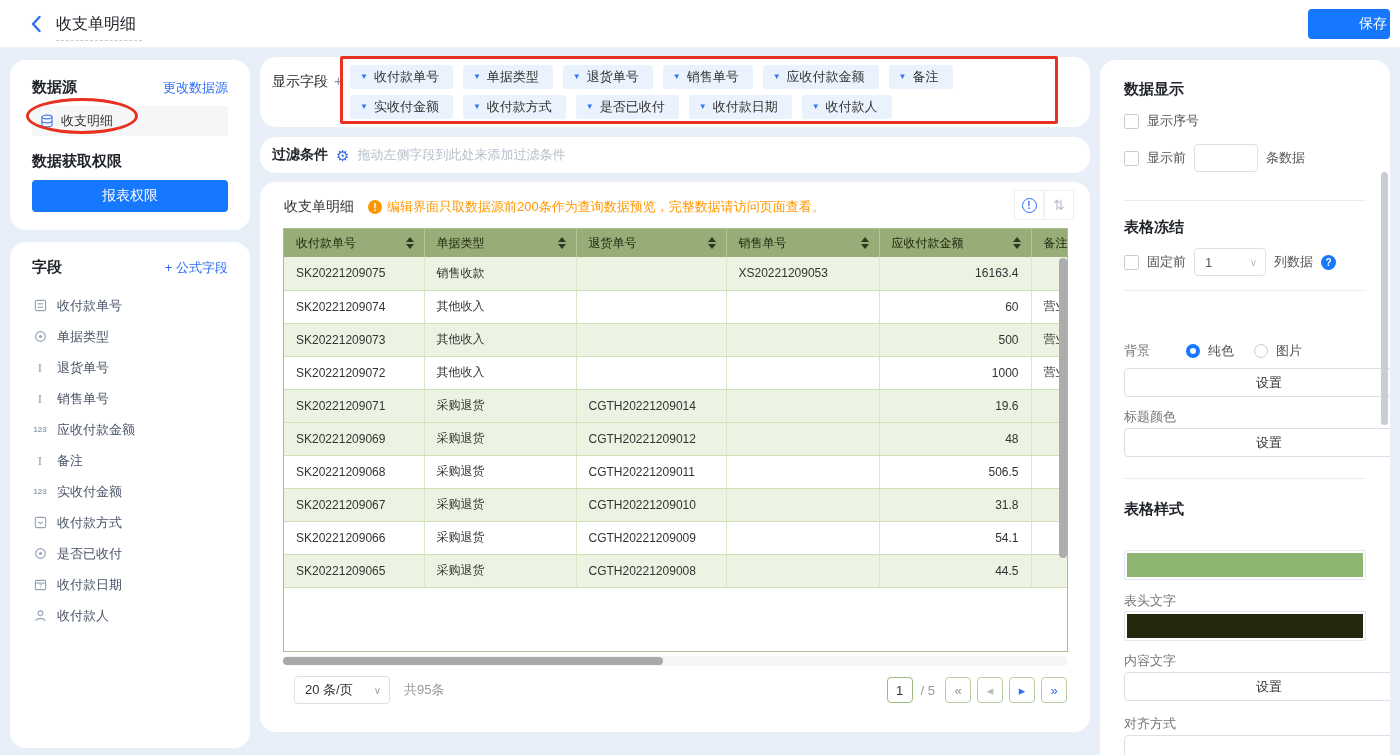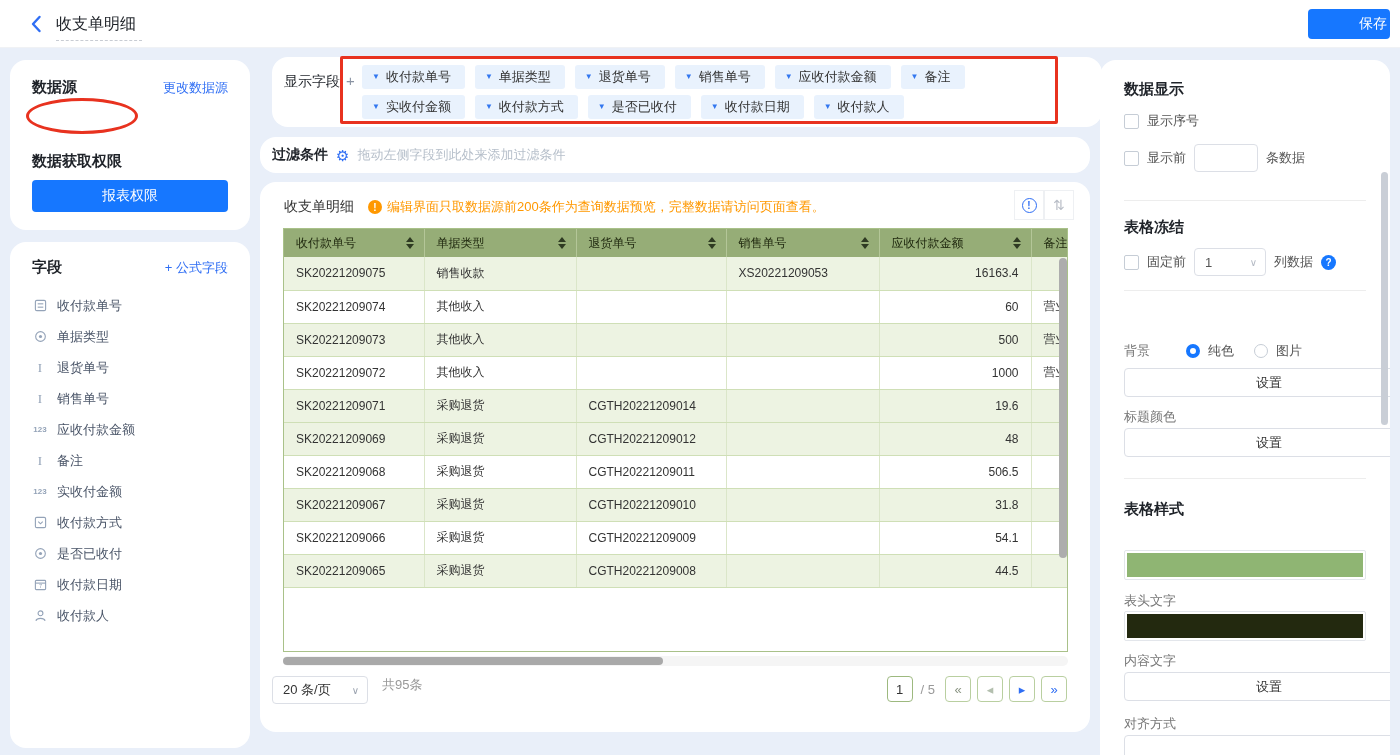--- a/index.html
+++ b/index.html
@@ -29,21 +29,21 @@
 
   .card-fields { left:10px; top:242px; width:240px; height:506px; }
   .fields-head { position:absolute; left:22px; right:22px; top:16px; display:flex; justify-content:space-between; align-items:center; }
   .field-list { position:absolute; left:22px; right:12px; top:48px; }
   .field-item { height:31px; display:flex; align-items:center; gap:9px; font-size:13px; color:#4a5568; cursor:grab; }
   .f-ico { width:16px; display:inline-flex; justify-content:center; align-items:center; color:#94a3b8; font-size:12px; flex:none; }
   .f-ico.num { font-size:8px; letter-spacing:0; font-weight:bold; }
   .f-ico.txt { font-family:"Liberation Serif","DejaVu Serif",serif; font-size:13px; }
 
   
-  .card-disp { left:272px; top:57px; width:830px; height:70px; }
+  .card-disp { left:260px; top:57px; width:830px; height:70px; }
   .disp-label { position:absolute; left:12px; top:15px; font-size:14px; color:#1f2329; }
   .disp-add { color:#8a93a3; margin-left:6px; cursor:pointer; font-size:15px; }
   .chips { position:absolute; left:90px; top:8px; width:700px; display:flex; flex-wrap:wrap; gap:6px 10px; }
   .chip { height:24px; background:#e9f2fd; border-radius:3px; display:inline-flex; align-items:center; gap:6px;
     padding:0 14px 0 10px; font-size:13px; color:#333; cursor:pointer; }
   .chip .caret { color:#3377f0; font-size:8px; line-height:1; }
 
   
   .card-filter { left:260px; top:137px; width:830px; height:36px; }
   .filter-row { display:flex; align-items:center; height:36px; padding-left:12px; gap:8px; }
@@ -74,21 +74,21 @@
   table.preview td.num { text-align:right; }
   .th-flex { display:flex; align-items:center; justify-content:space-between; }
   .colsort { display:inline-flex; flex-direction:column; gap:2px; margin-right:4px; cursor:pointer; }
   .colsort i { width:0; height:0; border-left:4px solid transparent; border-right:4px solid transparent; display:block; }
   .colsort .up { border-bottom:5px solid #2e3a22; }
   .colsort .dn { border-top:5px solid #2e3a22; }
   .vscroll { position:absolute; right:0; top:29px; width:8px; height:300px; background:#adadad; border-radius:4px; }
   .hscroll { position:absolute; left:23px; top:474px; width:785px; height:10px; background:#f5f5f5; border-radius:5px; }
   .hscroll .thumb { position:absolute; left:0; top:1px; width:380px; height:8px; background:#a9a9a9; border-radius:4px; }
 
-  .pg-row { position:absolute; left:12px; right:23px; top:494px; display:flex; align-items:flex-start; }
+  .pg-row { position:absolute; left:34px; right:23px; top:494px; display:flex; align-items:center; }
   .pg-size { width:96px; height:28px; border:1px solid #dcdfe6; border-radius:4px; display:flex; align-items:center;
     justify-content:space-between; padding:0 8px 0 10px; font-size:13px; color:#333; cursor:pointer; }
   .pg-size .chev { color:#9aa2af; font-size:10px; }
   .pg-total { margin-left:14px; color:#999; font-size:13px; }
   .pg-right { margin-left:auto; display:flex; align-items:center; gap:6px; }
   .pg-num { width:26px; height:26px; border:1px solid #9db97f; border-radius:4px; display:flex; align-items:center;
     justify-content:center; font-size:13px; color:#333; background:#fff; }
   .pg-slash { color:#999; font-size:13px; margin:0 4px 0 2px; }
   .pg-btn { width:26px; height:26px; border:1px solid #b9cfa0; border-radius:4px; background:#fff; display:flex;
     align-items:center; justify-content:center; font-size:13px; cursor:pointer; }
@@ -131,20 +131,28 @@
   </span>
   <span class="page-title">收支单明细</span>
   <span class="title-underline"></span>
   <button class="save-btn">保存</button>
 </div>
 
 <div class="card card-ds">
   <div class="ds-head">
     <span class="sec-title">数据源</span>
     <span class="link">更改数据源</span>
+  </div>
+  <div class="ds-item">
+    <svg width="14" height="14" viewBox="0 0 14 14">
+      <ellipse cx="7" cy="3" rx="5" ry="1.8" fill="none" stroke="#4a7df0" stroke-width="1.2"></ellipse>
+      <path d="M2 3v8c0 1 2.2 1.8 5 1.8s5-.8 5-1.8V3" fill="none" stroke="#4a7df0" stroke-width="1.2"></path>
+      <path d="M2 7c0 1 2.2 1.8 5 1.8S12 8 12 7" fill="none" stroke="#4a7df0" stroke-width="1.2"></path>
+    </svg>
+    <span>收支明细</span>
   </div>
   <span class="sec-title perm-title">数据获取权限</span>
   <button class="perm-btn">报表权限</button>
 </div>
 
 <div class="card card-fields">
   <div class="fields-head">
     <span class="sec-title">字段</span>
     <span class="link">+ 公式字段</span>
   </div>

